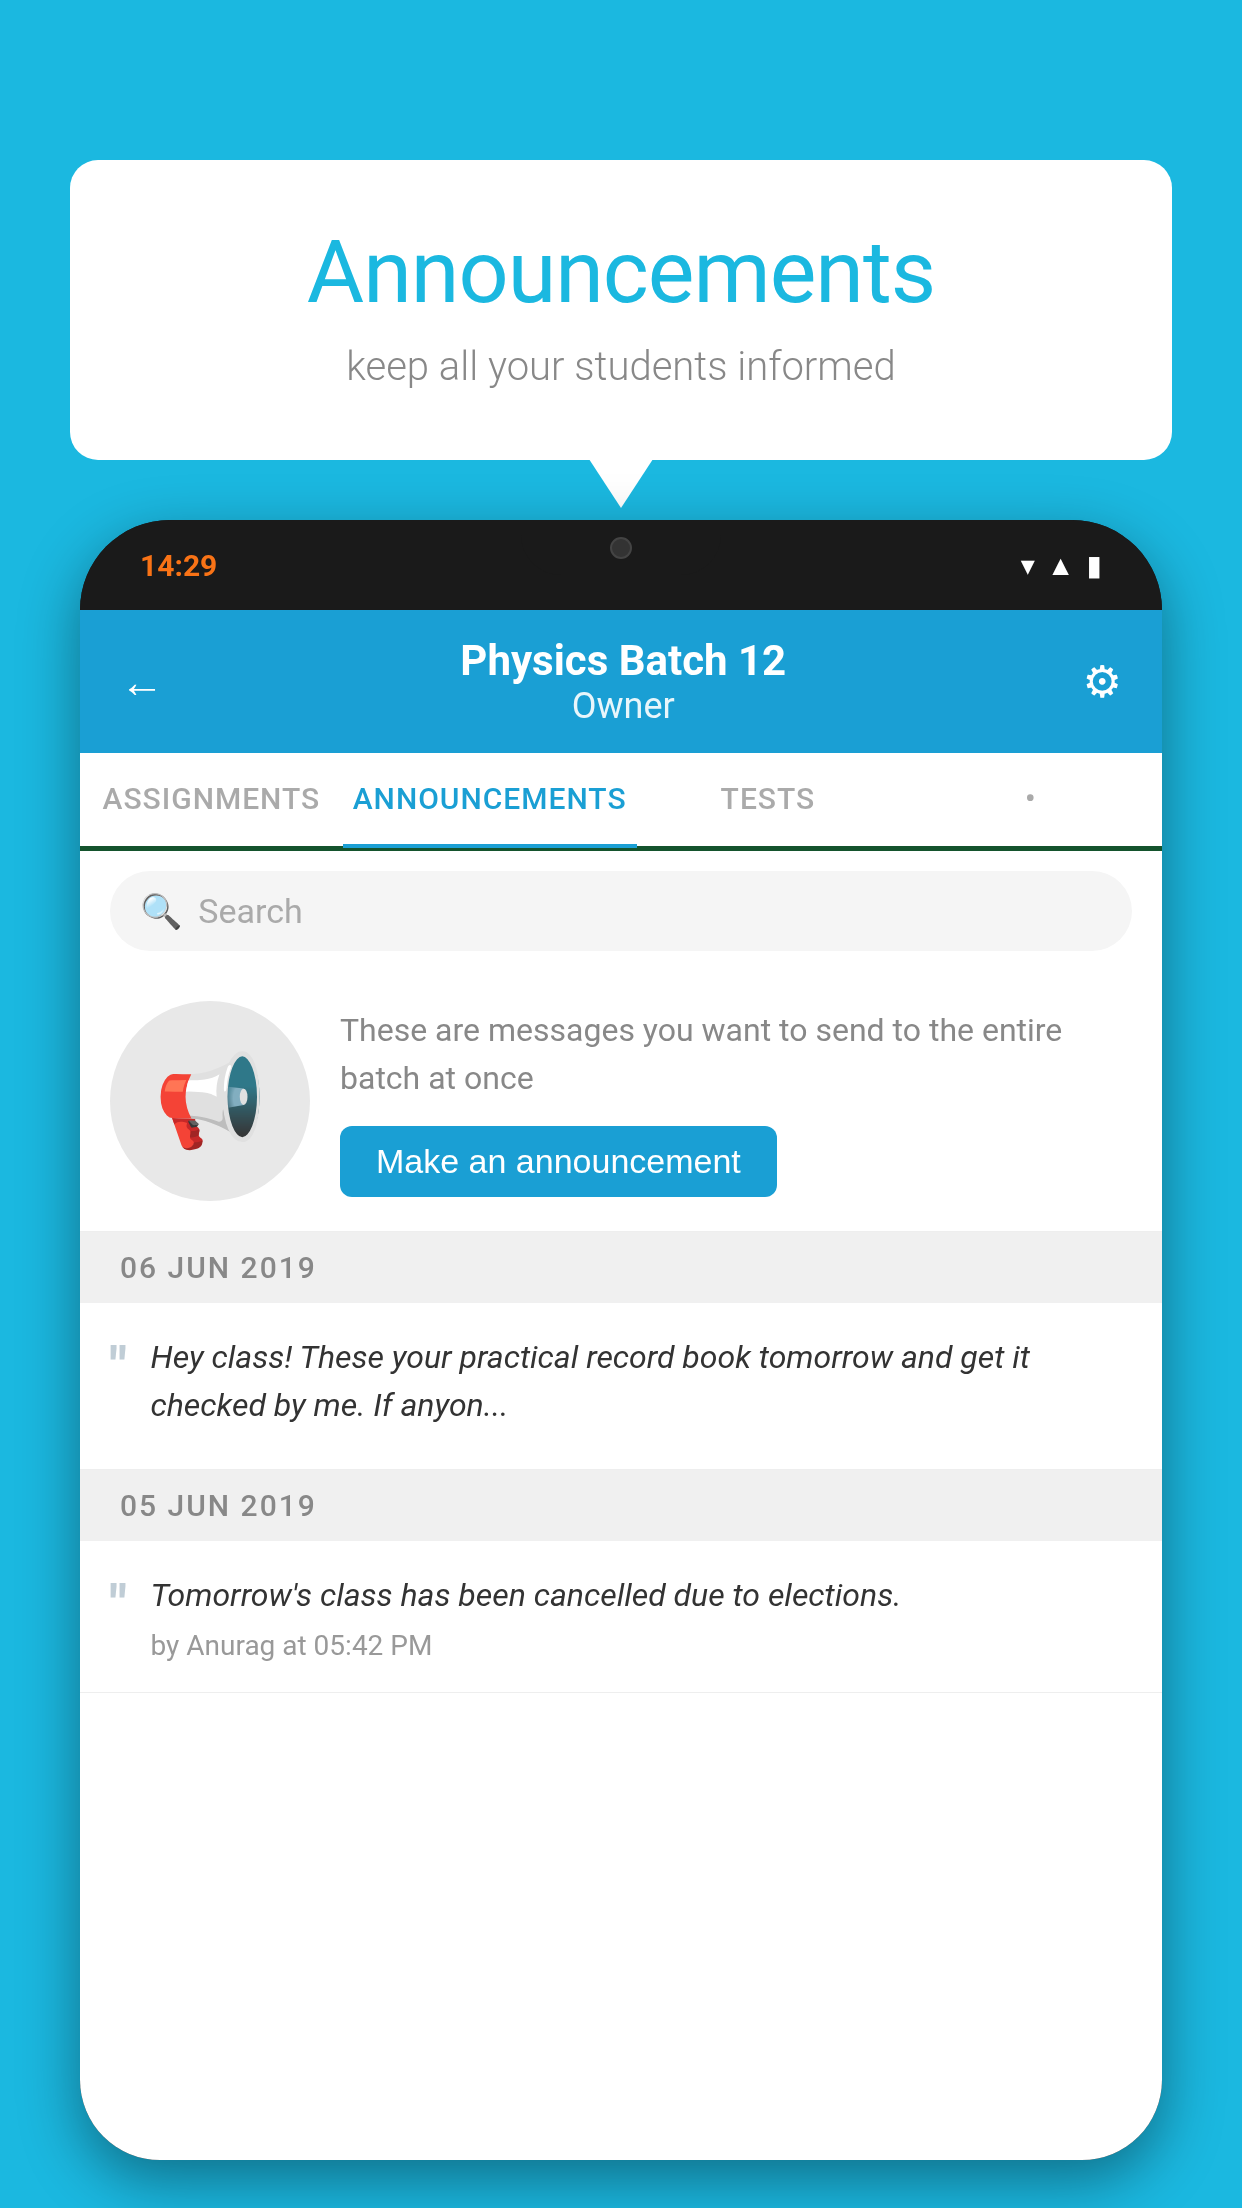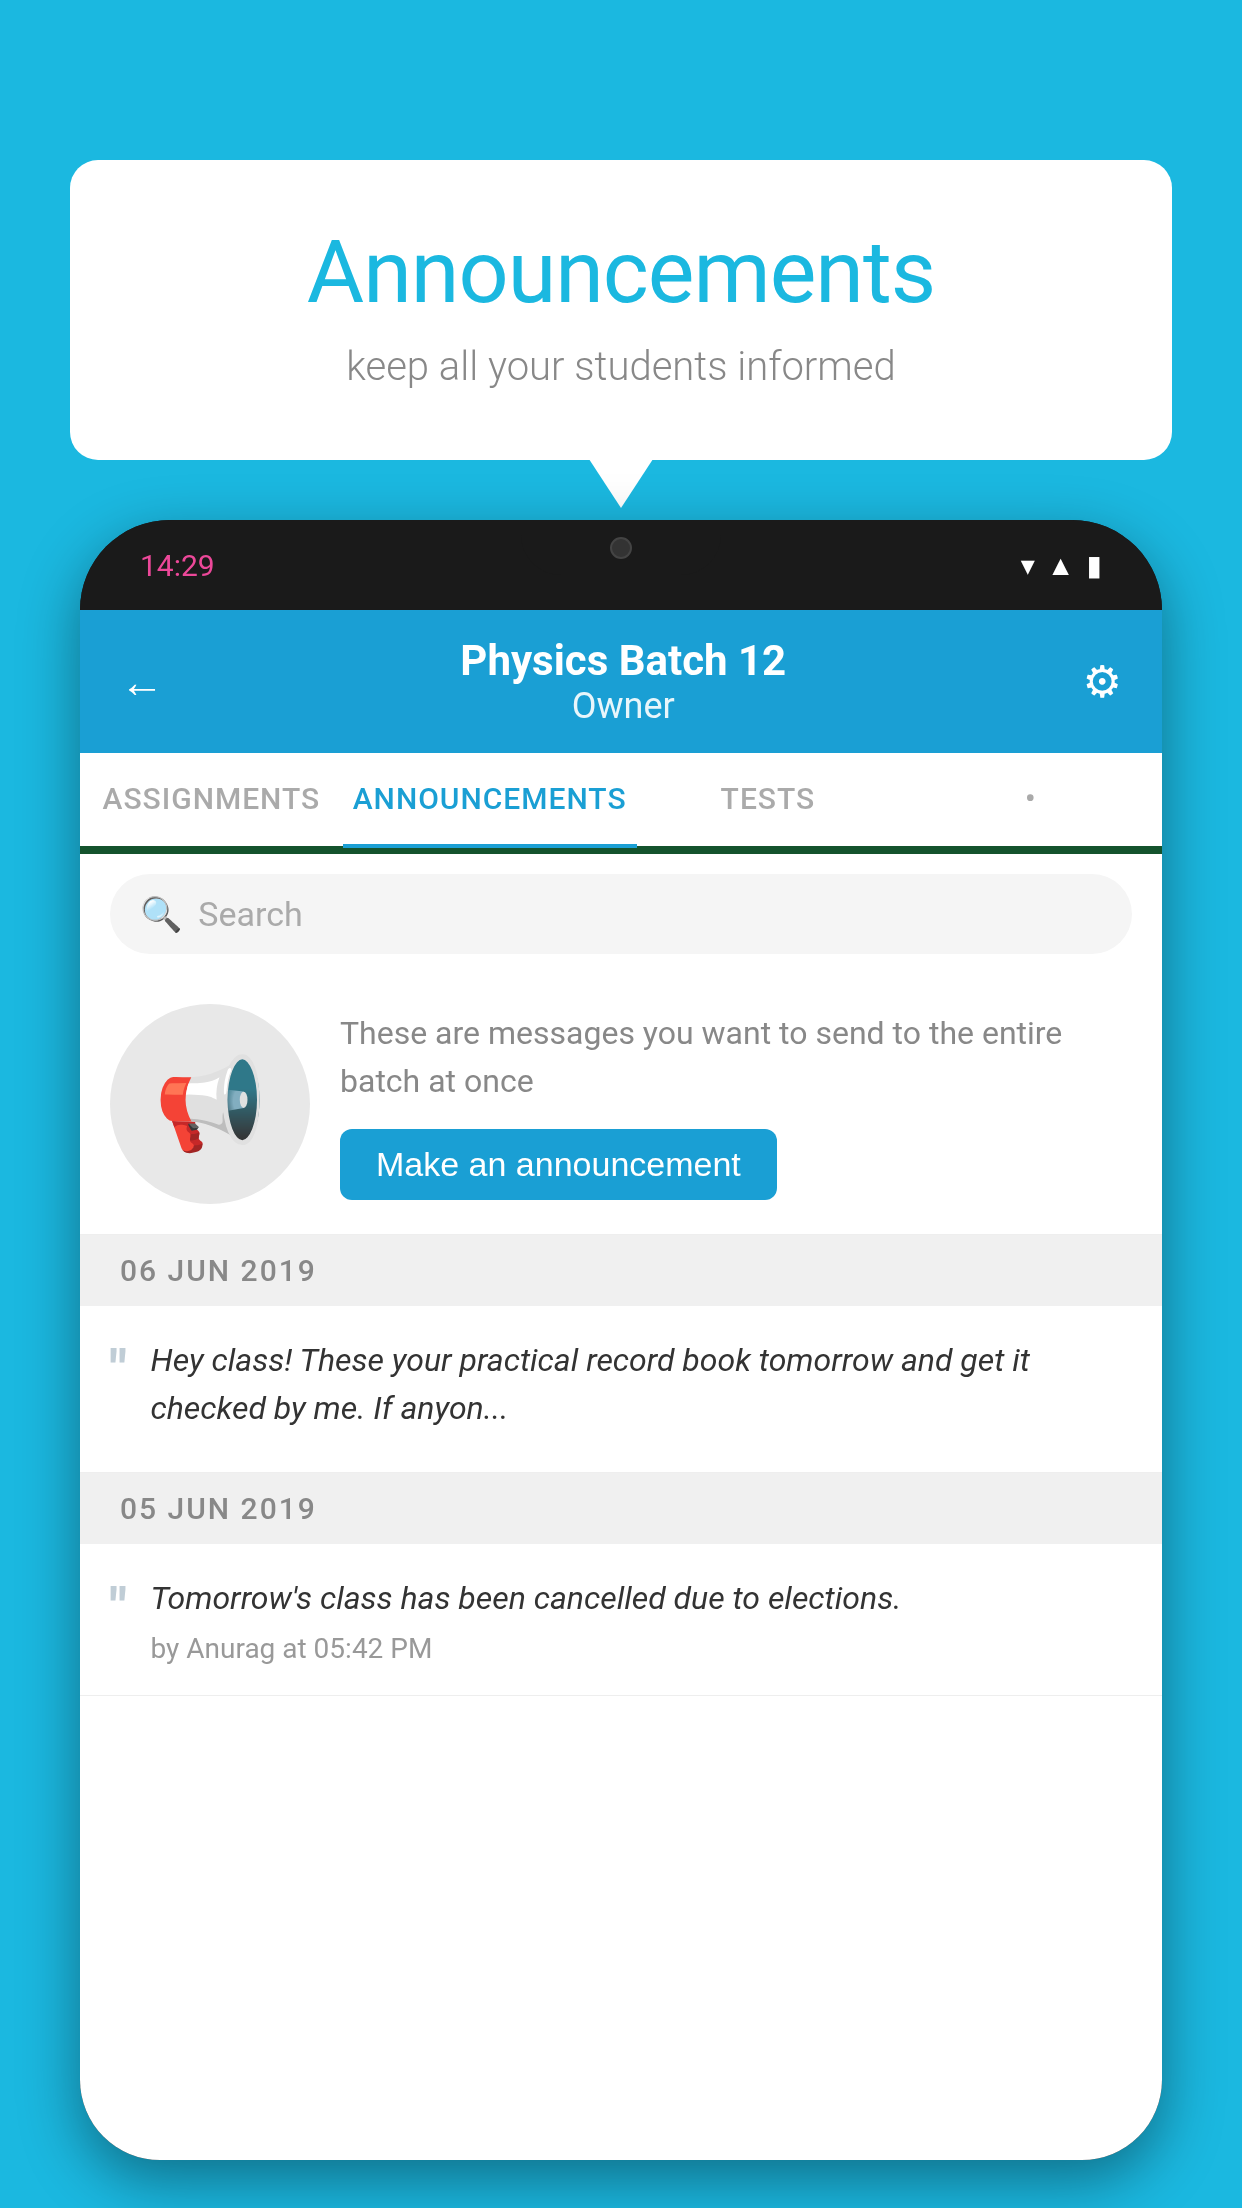--- a/index.html
+++ b/index.html
@@ -85,23 +85,23 @@
       height: 90px;
       position: relative;
       display: flex;
       align-items: center;
       justify-content: space-between;
       padding: 0 60px;
       z-index: 10;
     }
 
     .status-time {
-      color: #ec4899;
+      color: #f97316;
       font-size: 30px;
-      font-weight: 400;
+      font-weight: 700;
     }
 
     .status-icons {
       display: flex;
       align-items: center;
       gap: 12px;
     }
 
     .wifi-icon, .signal-icon, .battery-icon {
       color: white;
@@ -171,21 +171,21 @@
 
     .settings-icon {
       color: white;
       font-size: 44px;
     }
 
     
     .tabs-bar {
       background: white;
       display: flex;
-      border-bottom: 8px solid #14532d;
+      border-bottom: 5px solid #14532d;
       position: relative;
     }
 
     .tab {
       flex: 1;
       text-align: center;
       padding: 28px 10px;
       font-size: 30px;
       font-weight: 500;
       color: #aaa;

